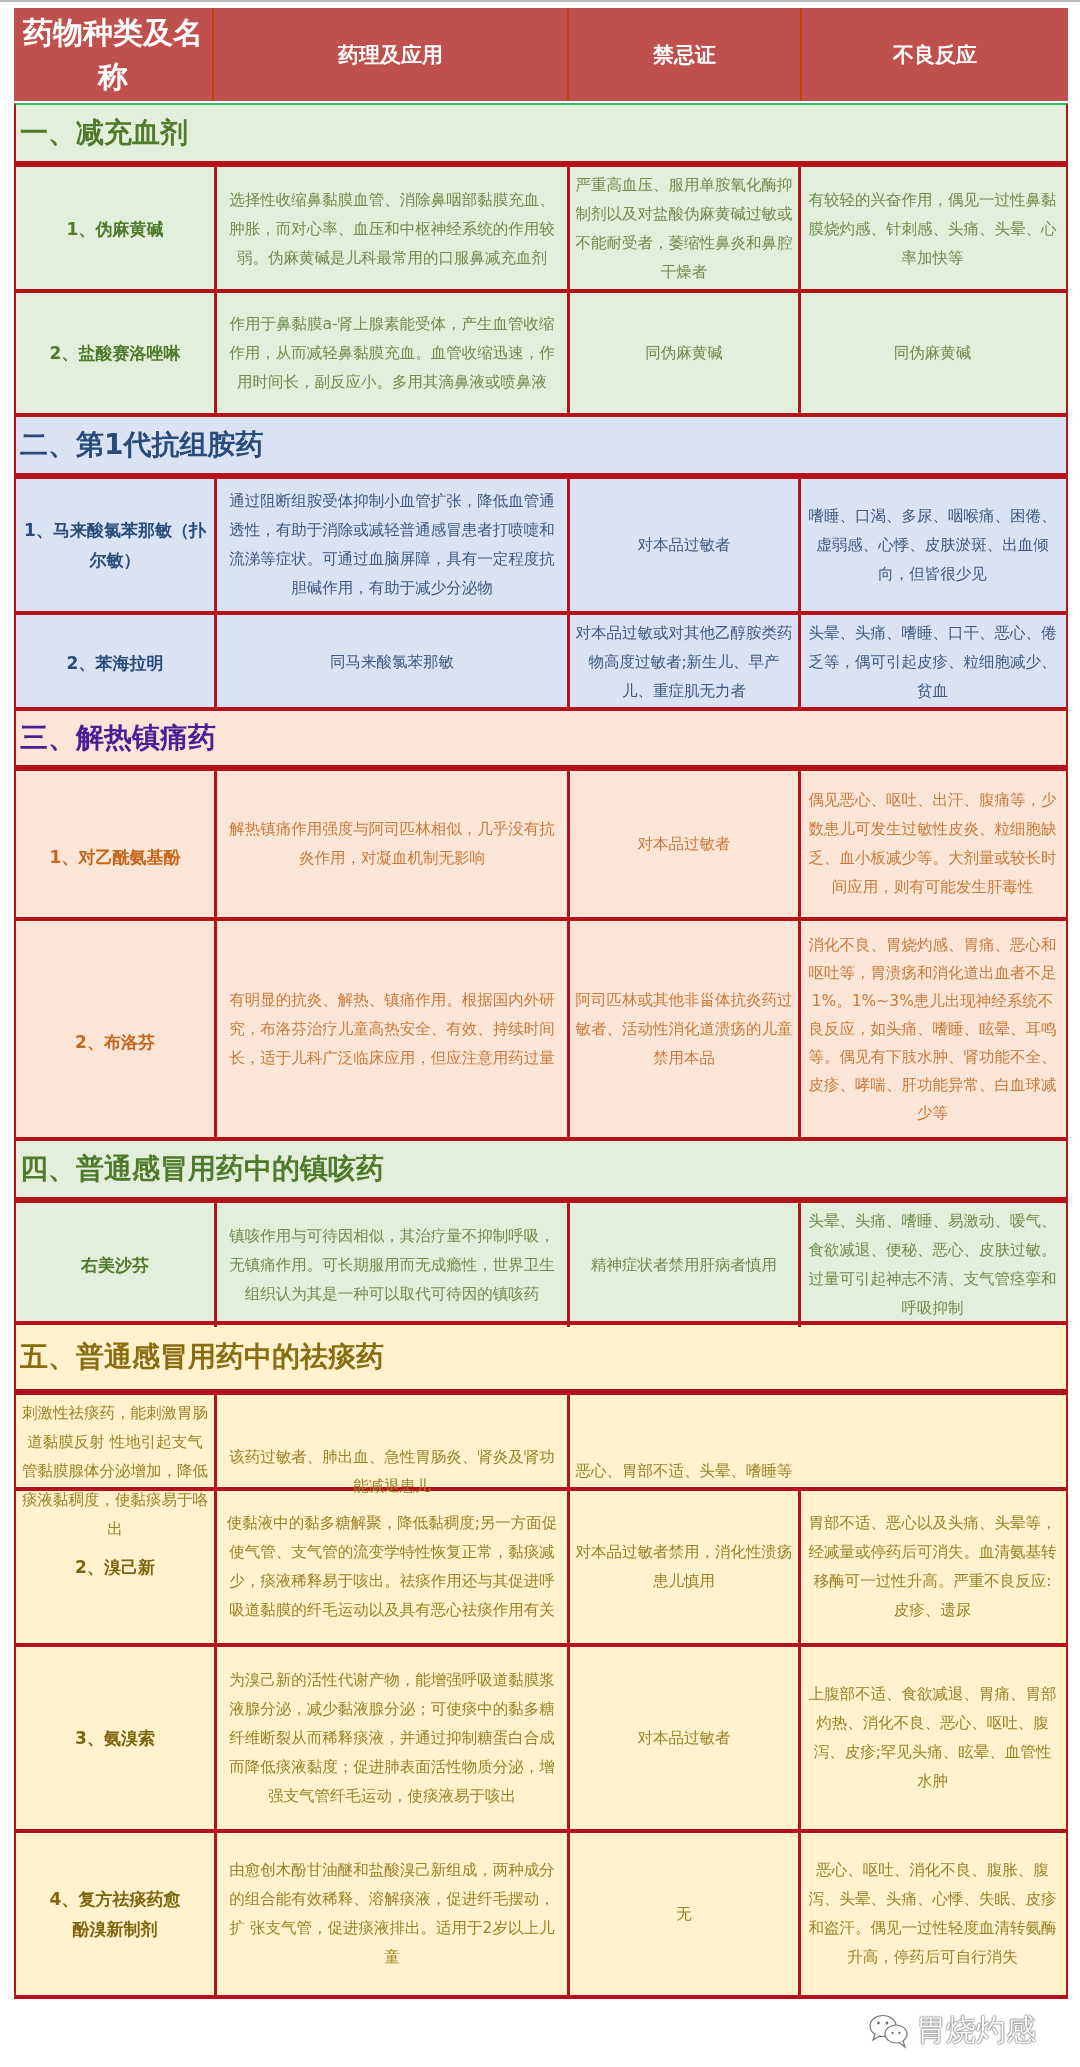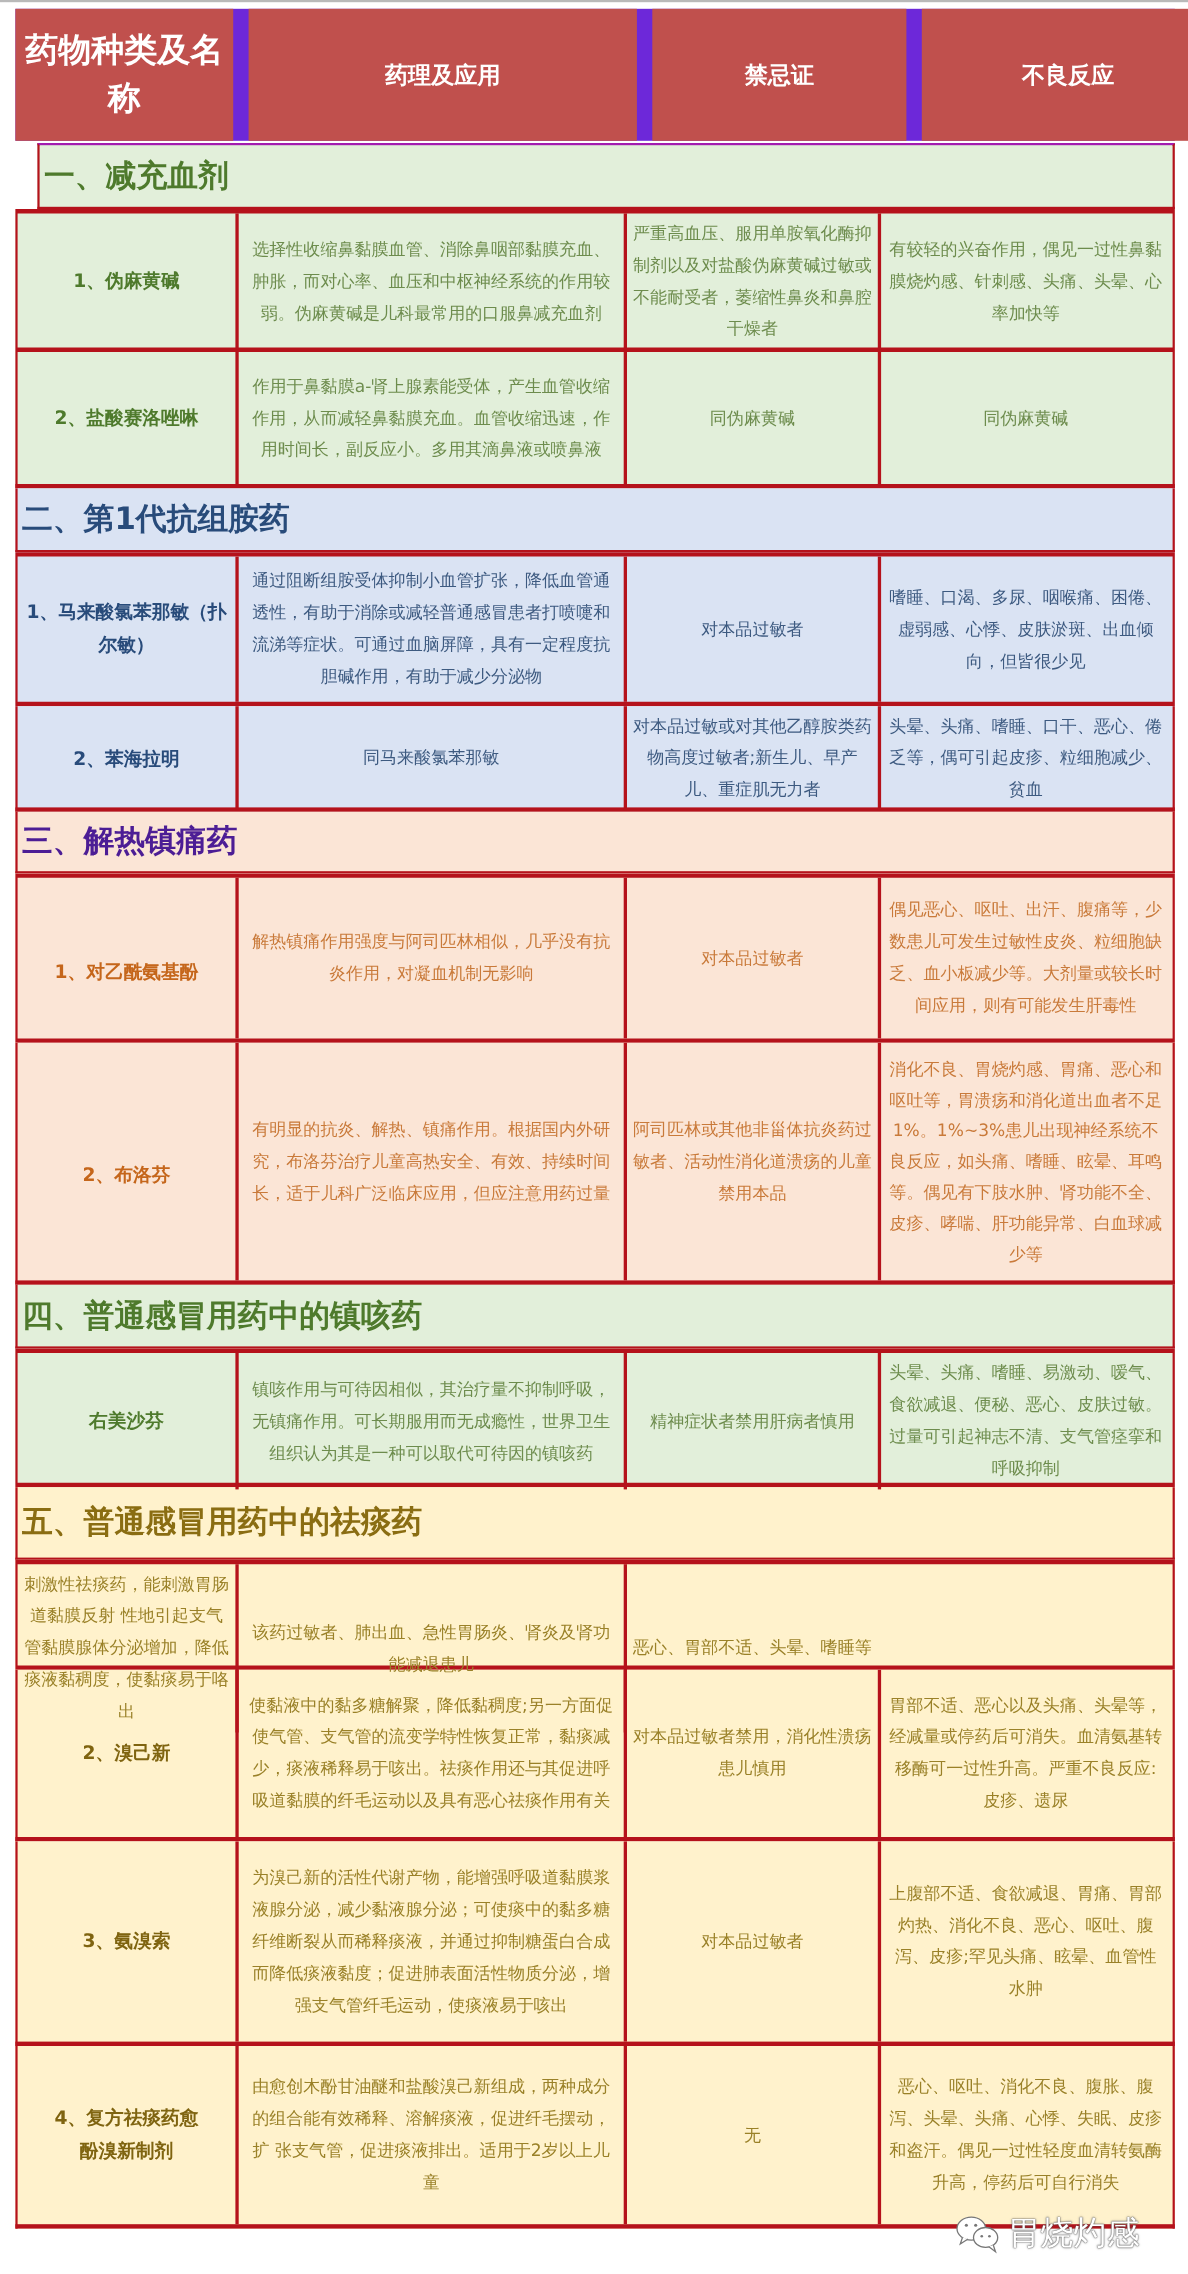--- a/index.html
+++ b/index.html
@@ -1,41 +1,41 @@
 <!DOCTYPE html>
 <html><head>
 <meta charset="utf-8">
 <style>
   html, body { margin: 0; padding: 0; background: #ffffff; }
   body { width: 1080px; height: 2067px; position: relative; overflow: hidden;
          font-family: "DejaVu Sans", "Liberation Sans", sans-serif; }
   .topline { position: absolute; left: 0; top: 0; width: 1080px; height: 2px; background: #b9b9b9; }
   .tbl { position: absolute; left: 14px; top: 8px; width: 1054px; }
-  .hdr { display: grid; grid-template-columns: 198px 353px 231px 266px; column-gap: 14px; height: 120px; background: #6d28d9; }
+  .hdr { display: grid; grid-template-columns: 198px 353px 231px 266px; column-gap: 2px; height: 93px; background: #c2410c; }
   .hdr > div { background: #c0504d; color: #ffffff; font-weight: bold; display: flex; align-items: center; justify-content: center; text-align: center; font-size: 21px; line-height: 44px; }
   .hdr > div.c0 { font-size: 30px; padding: 0 6px; }
   .sec { border: 2px solid #b5121b; border-top: none; box-sizing: border-box; display: flex; align-items: center; padding-left: 4px; font-size: 28px; font-weight: bold; }
   .row { display: grid; grid-template-columns: 198px 353px 231px 266px; border-left: 2px solid #b5121b; border-right: 2px solid #b5121b; border-bottom: 4px solid #b5121b; box-sizing: border-box; }
   .row > div { display: flex; align-items: center; justify-content: center; text-align: center; font-size: 15.5px; line-height: 29px; padding: 4px 5px; box-sizing: border-box; }
   .row > div + div { border-left: 3px solid #b5121b; }
   .row > div.name { font-weight: bold; font-size: 17px; line-height: 30px; text-align: center; }
   .sec-green { background: #e2efda; color: #4e7a2c; }
   .sec-blue { background: #dae3f3; color: #284b7a; }
   .sec-orange { background: #fbe5d6; color: #4c1d95; }
   .sec-green2 { background: #e2efda; color: #4e7a2c; }
   .sec-yellow { background: #fff2cc; color: #8a6d12; }
   .row.green { background: #e2efda; color: #6d8c4d; }
   .row.green .name { color: #4e7a2c; }
   .row.blue { background: #dae3f3; color: #3d5a80; }
   .row.blue .name { color: #284b7a; }
   .row.orange { background: #fbe5d6; color: #c97a3a; }
   .row.orange .name { color: #c5661b; margin-top: 25px; }
   .row.yellow { background: #fff2cc; color: #9a8128; }
   .row.yellow .name { color: #7f6410; }
-  .first-sec { border-top: 2px solid #a21caf; margin-left: 20px; }
+  .first-sec { border-top: 2px solid #22c55e; }
   .watermark { position: absolute; left: 868px; top: 2010px; display: flex; align-items: center; gap: 6px; color: #ffffff; font-size: 30px; text-shadow: 0 0 2px #555, 0 0 1px #333; }
   .wm-icon { width: 42px; height: 36px; }
 </style>
 </head>
 <body>
 
 <div class="topline"></div>
 
 <div class="tbl">
   <div class="hdr">

